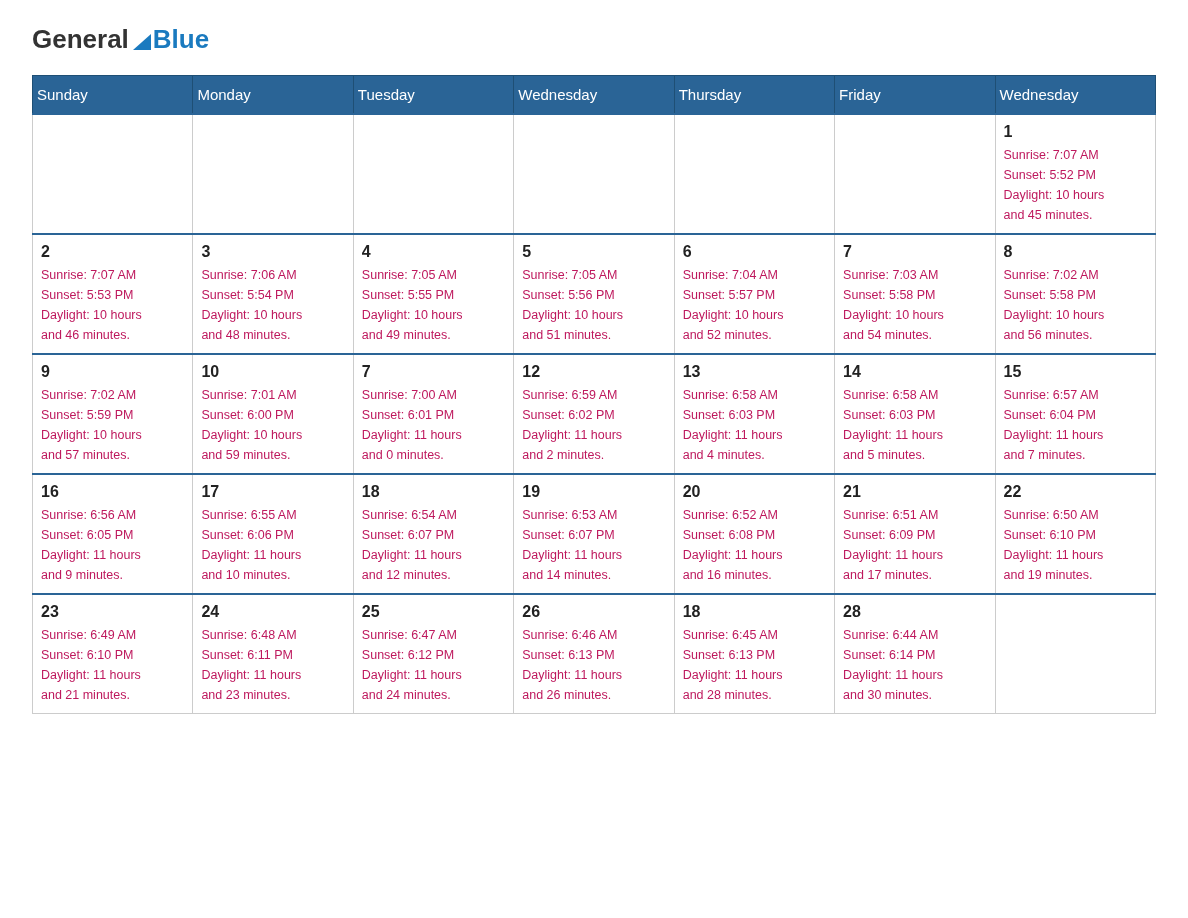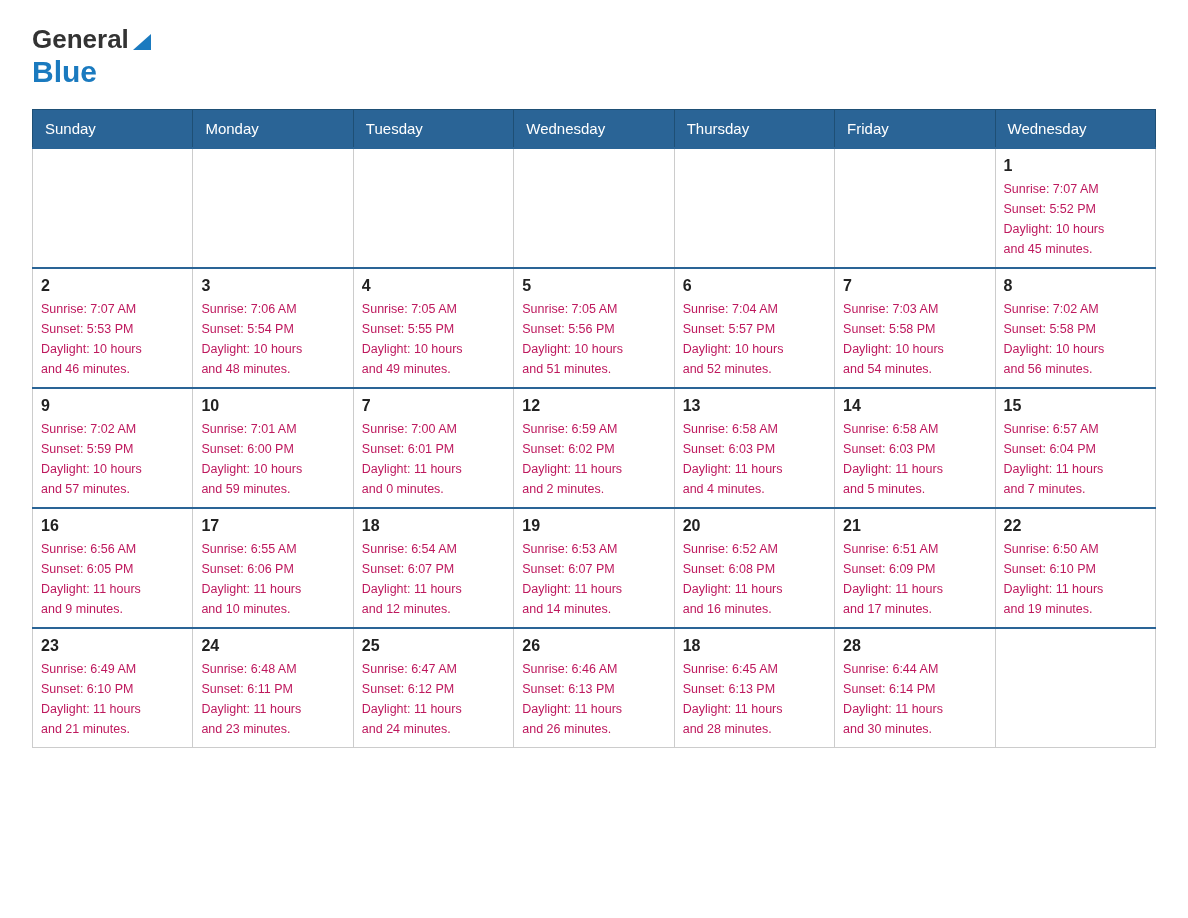--- a/index.html
+++ b/index.html
@@ -11,21 +11,20 @@
       min-height: 918px;
     }
     .header {
       display: flex;
       justify-content: space-between;
       align-items: flex-start;
       margin-bottom: 20px;
     }
     .logo {
       display: flex;
-      flex-direction: column;
       align-items: flex-start;
     }
     .logo-line1 {
       display: flex;
       align-items: center;
     }
     .title-section {
       text-align: right;
     }
     .title-section h1 {
@@ -40,21 +39,21 @@
       margin-top: 4px;
     }
     .calendar {
       width: 100%;
       border-collapse: collapse;
       border: 1px solid #ccc;
     }
     .calendar th {
       background-color: #2a6496;
       color: #fff;
-      padding: 10px 12px;
+      padding: 10px 4px;
       font-size: 15px;
       font-weight: normal;
       text-align: left;
       border: 1px solid #1e4f75;
     }
     .calendar td {
       vertical-align: top;
       padding: 8px;
       border: 1px solid #ccc;
       width: 14.28%;
@@ -86,21 +85,21 @@
 
 <div class="header">
   <div class="logo">
     <div class="logo-line1">
       <span style="font-size:26px;font-weight:bold;color:#333;letter-spacing:0px;">General</span>
       <svg width="22" height="22" viewBox="0 0 22 22" style="margin-left:2px;margin-top:2px;">
         <polygon points="2,20 20,20 20,4" fill="#1a7abf"></polygon>
       </svg>
     </div>
     <div>
-      <span style="font-size:30px;font-weight:bold;color:#1a7abf;letter-spacing:0px;">Blue</span>
+      <span style="font-size:26px;font-weight:bold;color:#1a7abf;letter-spacing:0px;">Blue</span>
     </div>
   </div>
   <div class="title-section">
     <h1></h1>
     <div class="subtitle"></div>
   </div>
 </div>
 
 <table class="calendar">
   <thead>

